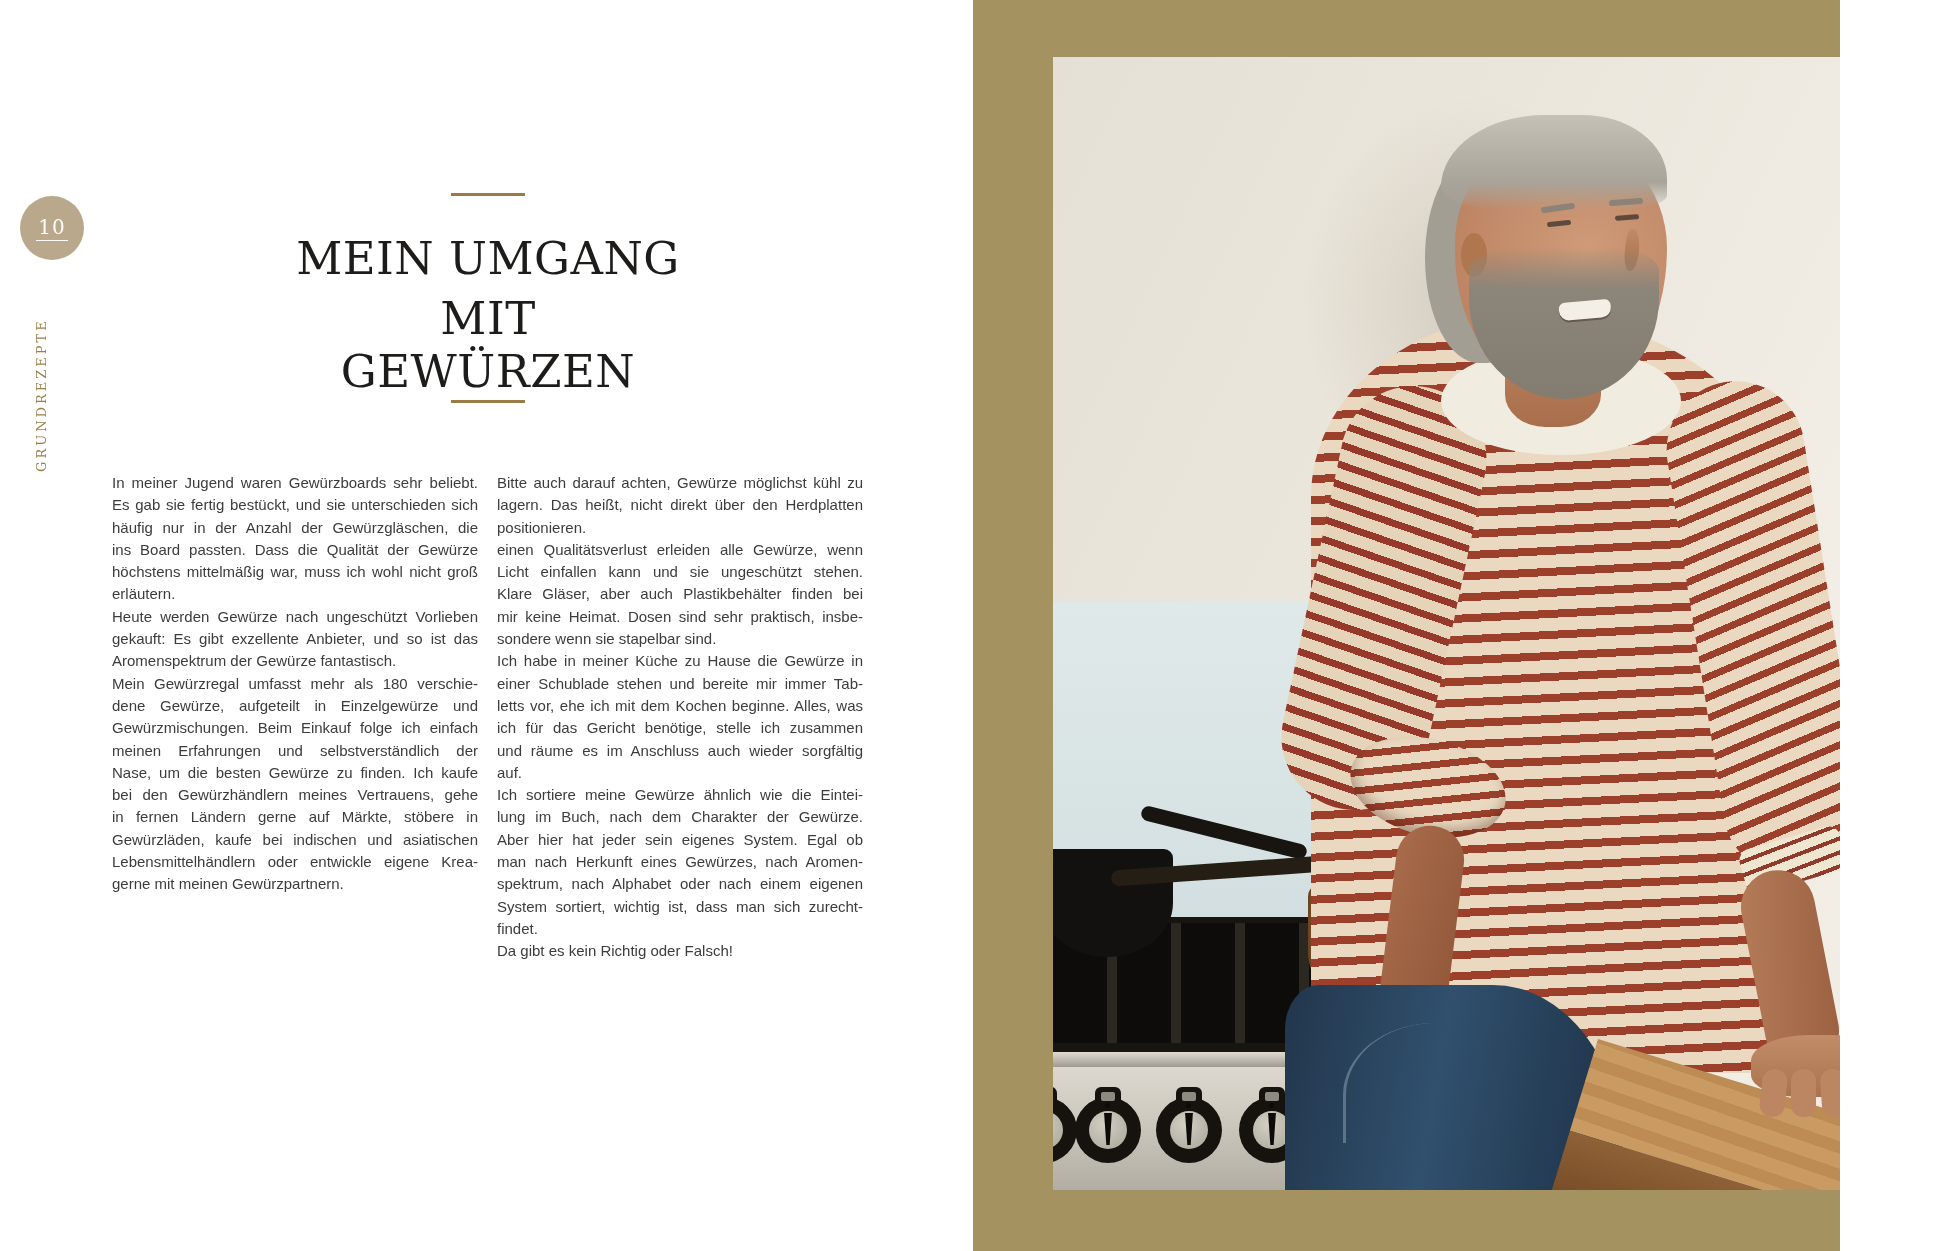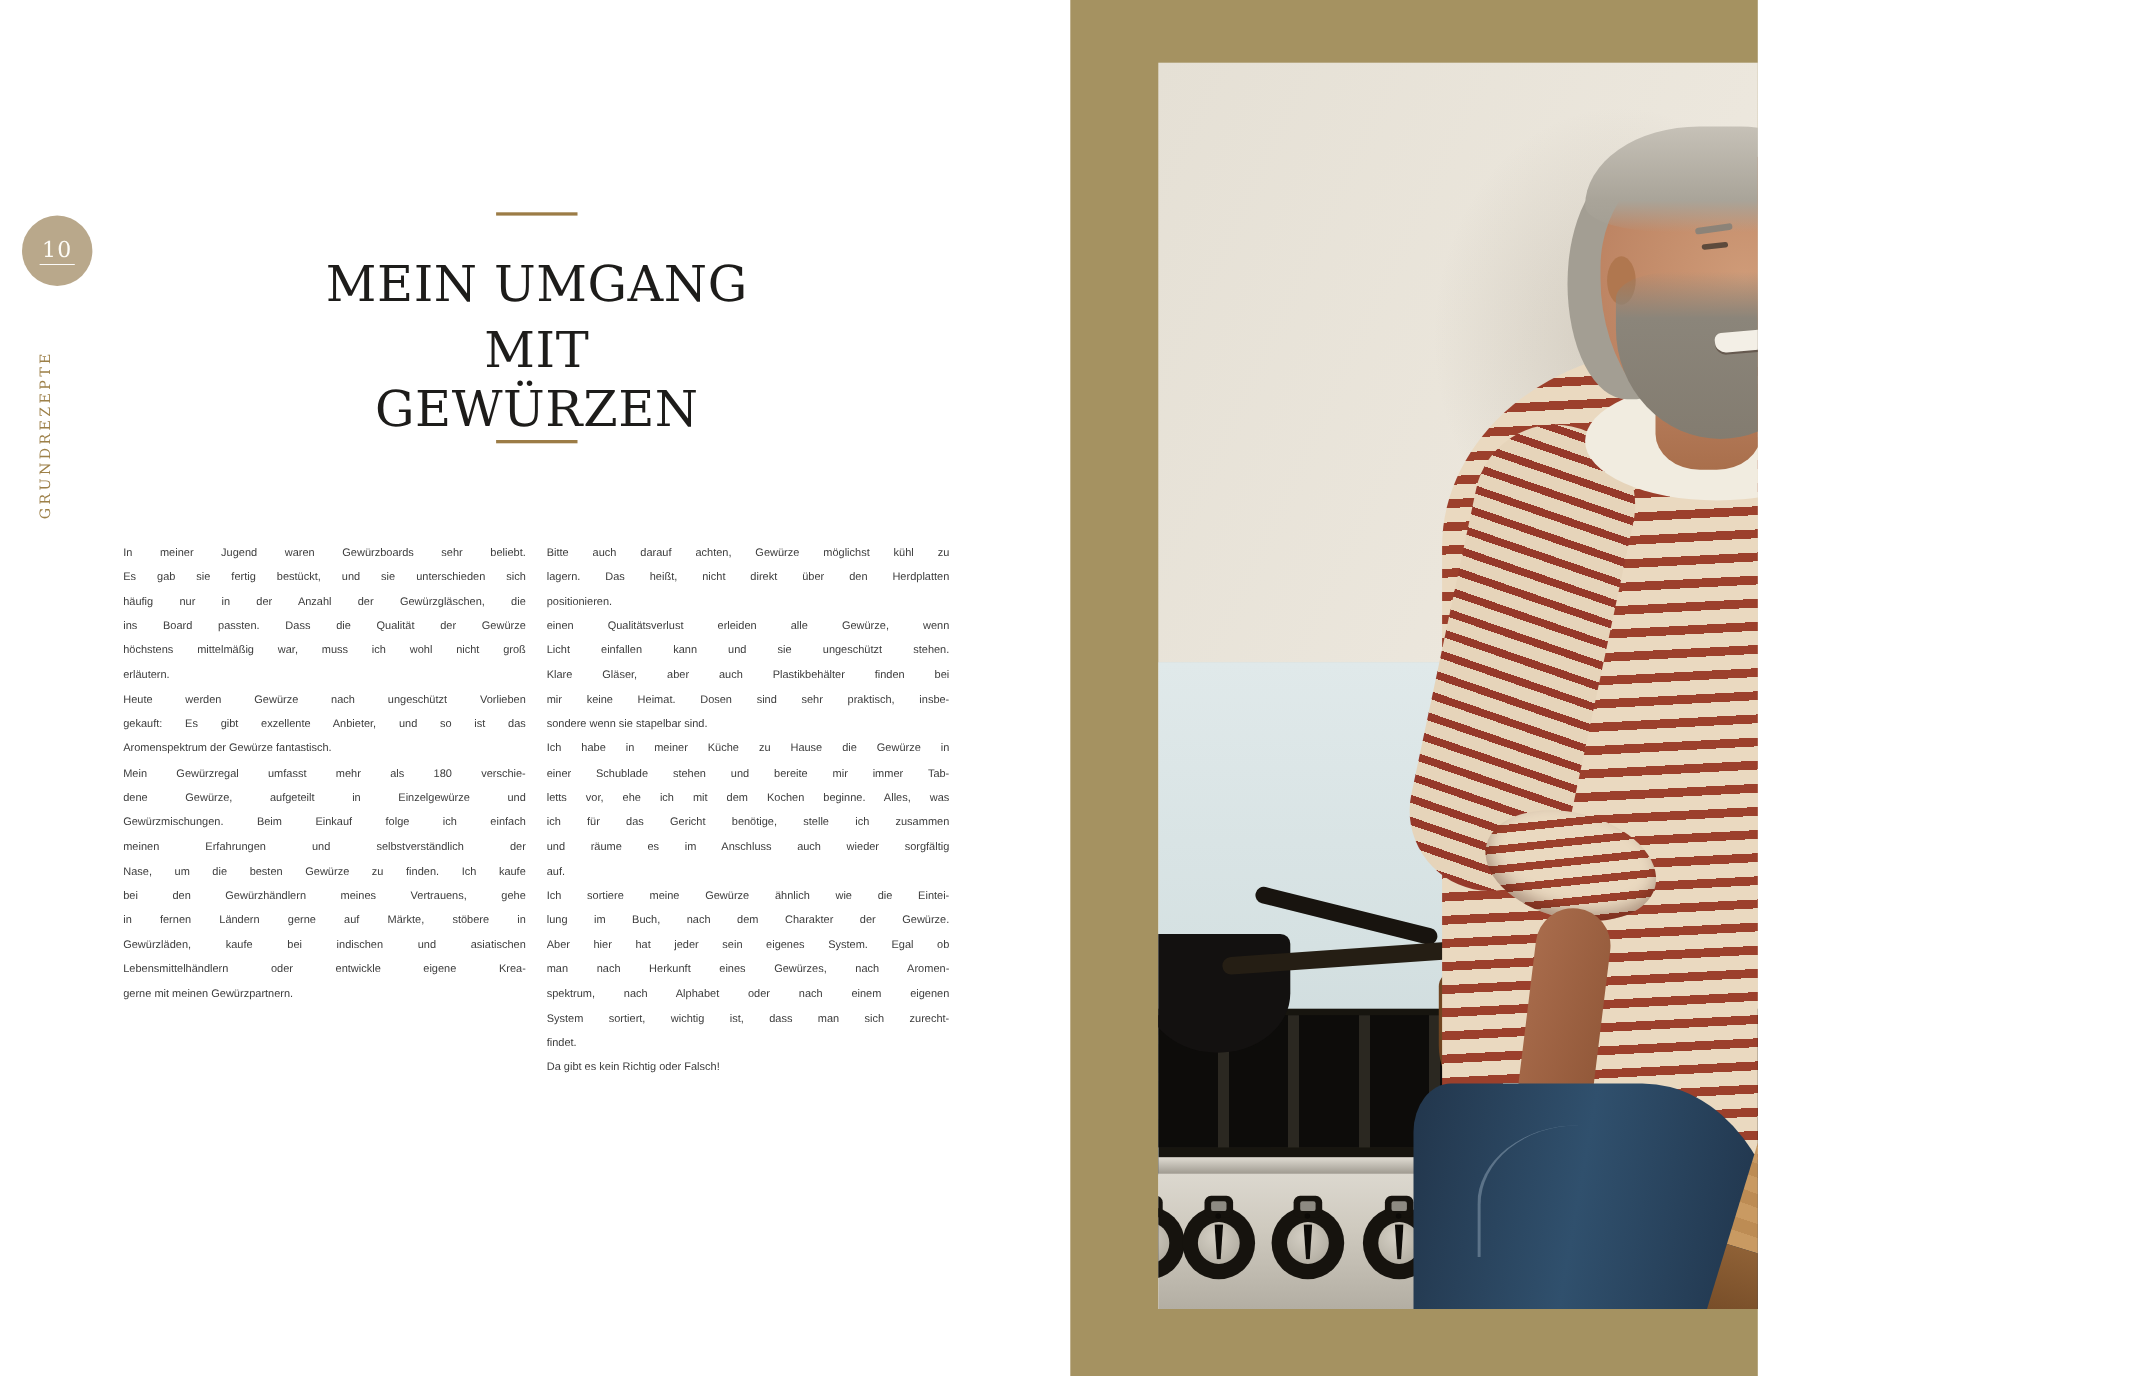--- a/index.html
+++ b/index.html
@@ -1,35 +1,35 @@
 <!DOCTYPE html>
 <html><head>
 <meta charset="utf-8">
 <style>
   html,body{margin:0;padding:0;background:#ffffff;}
-  #stage{position:relative;width:1598px;height:1251px;overflow:hidden;background:#ffffff;
+  #stage{position:relative;width:1840px;height:1251px;overflow:hidden;background:#ffffff;
          font-family:"Liberation Sans",sans-serif;}
   
   .page-circle{position:absolute;left:20px;top:196px;width:64px;height:64px;border-radius:50%;
     background:#b9a88b;display:flex;align-items:center;justify-content:center;}
   .page-num{font-family:"DejaVu Serif",serif;font-size:20px;color:#fdfcf7;
     border-bottom:1.5px solid rgba(255,255,255,.95);padding:0 2px 1px 2px;letter-spacing:1px;}
   .side-label{position:absolute;left:34px;top:272px;height:200px;
     writing-mode:vertical-rl;transform:rotate(180deg);
     font-family:"DejaVu Serif",serif;font-size:13px;letter-spacing:3px;color:#9d8049;}
   .title-block{position:absolute;left:288px;top:0;width:400px;}
   .title-rule{position:absolute;left:163px;width:74px;height:3px;background:#9c7c46;}
   .rule-top{top:193px;}
   .rule-bottom{top:400px;}
   .title-line{position:absolute;width:100%;text-align:center;
     font-family:"DejaVu Serif","Liberation Serif",serif;font-weight:400;
     font-size:45px;color:#1d1c1a;letter-spacing:.5px;}
   .title-l1{top:232px;}
   .title-l2{top:292px;}
-  .col{position:absolute;top:492px;color:#3c3c3c;font-size:10px;line-height:22.3px;}
+  .col{position:absolute;top:472px;color:#3c3c3c;font-size:15px;line-height:22.3px;}
   .col-1{left:112px;width:366px;}
   .col-2{left:497px;width:366px;}
   .line{height:22.3px;overflow:hidden;text-align:justify;text-align-last:justify;}
   .line.end{text-align-last:left;}
   
   .khaki{position:absolute;left:973px;top:0;width:973px;height:1251px;background:#a59261;}
   .photo{position:absolute;left:80px;top:57px;width:860px;height:1133px;overflow:hidden;
     background:linear-gradient(115deg,#e5e0d5 0%,#ece7dd 40%,#f2eee6 75%,#f0ece3 100%);}
   .photo *{position:absolute;}
   .splashback{left:0;top:545px;width:332px;height:470px;

